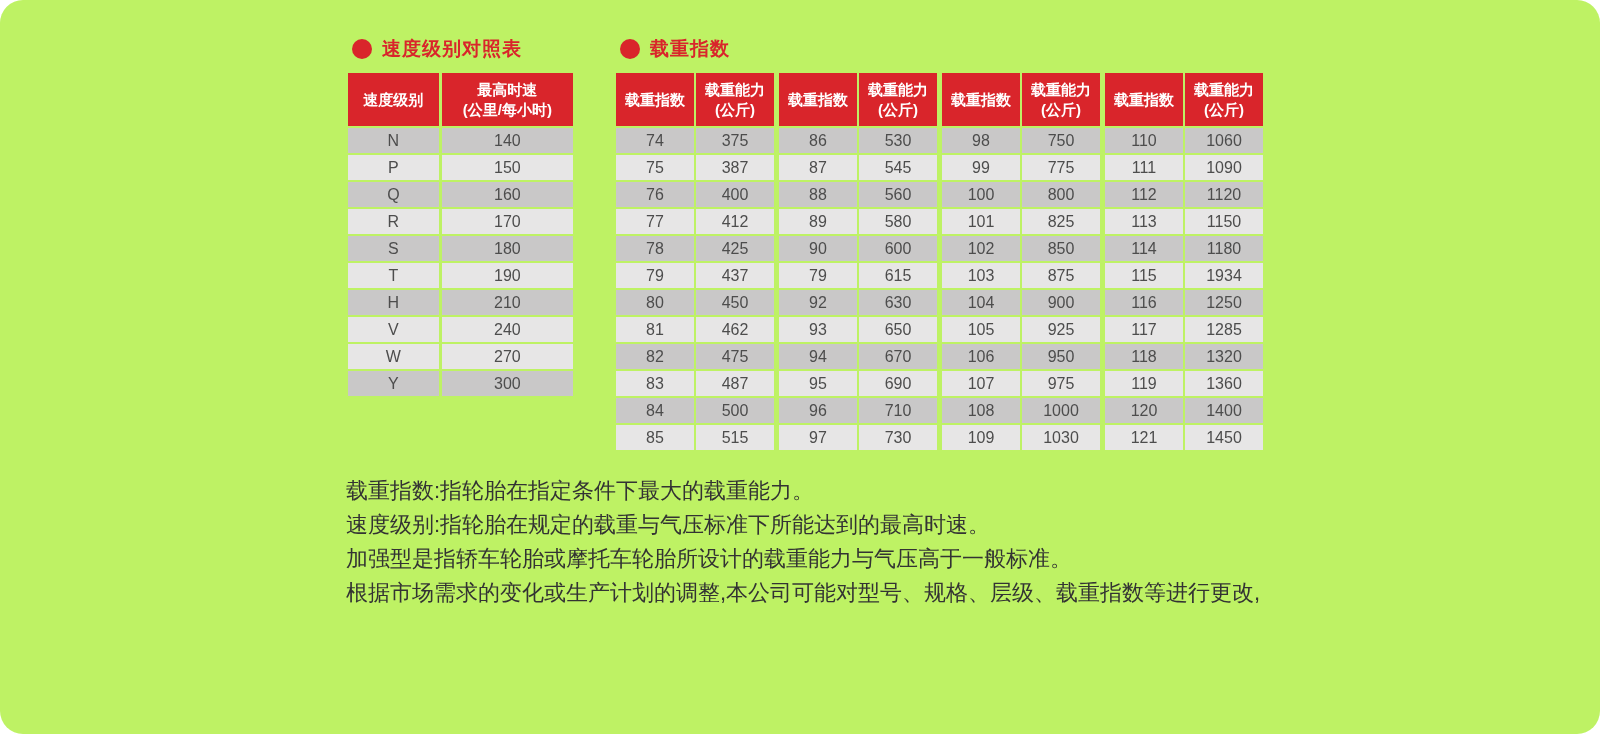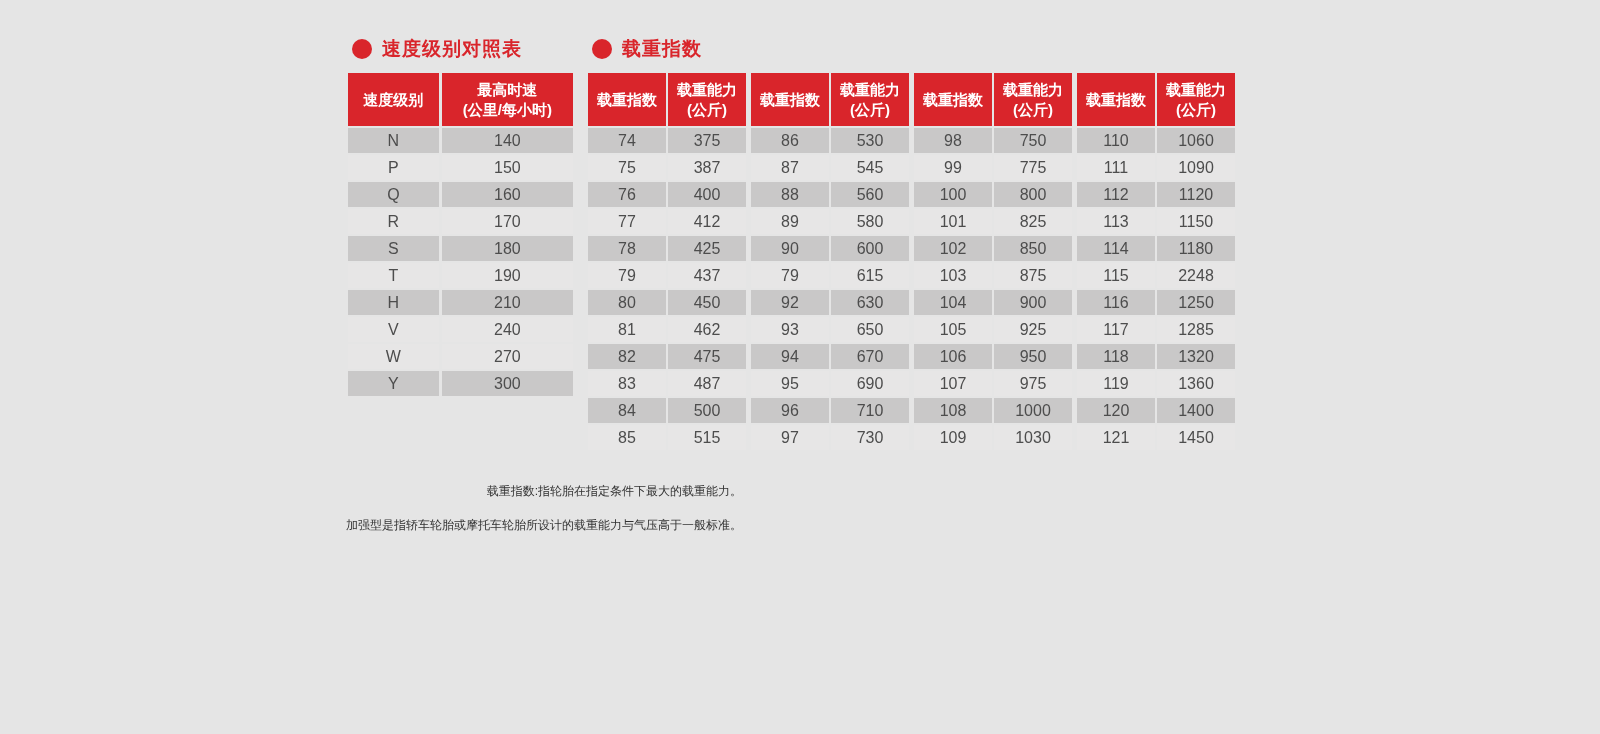--- a/index.html
+++ b/index.html
@@ -8,21 +8,21 @@
     --row-light:#e7e6e6;
     --cell-text:#4d4d4d;
     --note-text:#333333;
   }
   *{box-sizing:border-box;}
   html,body{margin:0;padding:0;}
   body{
     width:1600px;height:734px;background:#ffffff;
     font-family:"Liberation Sans","DejaVu Sans",sans-serif;
   }
-  .page{position:relative;width:1600px;height:734px;overflow:hidden;background:#e5e5e5;}
+  .page{position:relative;width:1600px;height:734px;overflow:hidden;background:#bef264;border-radius:23px;}
 
   
   .section-title{display:flex;align-items:center;gap:10px;height:22px;margin-bottom:13px;padding-left:4px;}
   .dot{width:20px;height:20px;border-radius:50%;background:var(--red);flex:0 0 auto;}
   .title-text{color:var(--red);font-size:19px;font-weight:bold;letter-spacing:1px;white-space:nowrap;}
 
   
   .cell{
     display:flex;align-items:center;justify-content:center;
     height:25px;font-size:16px;color:var(--cell-text);
@@ -37,29 +37,29 @@
   .row.light .cell:not(.hcell){background:var(--row-light);}
 
   
   .speed-section{position:absolute;left:348px;top:38px;}
   .speed-table{width:225px;}
   .speed-table .row{gap:3px;}
   .speed-table .c-rating{width:94px;}
   .speed-table .c-speed{width:136px;}
 
   
-  .load-section{position:absolute;left:588px;top:38px;}
+  .load-section{position:absolute;left:616px;top:38px;}
   .load-table{display:flex;gap:5px;}
   .load-group{width:158px;}
   .load-group .row{gap:2px;}
   .load-group .cell{width:78px;}
 
   
   .notes{position:absolute;left:346px;top:481px;}
-  .notes p{margin:0 0 14px 0;font-size:12px;line-height:20px;color:var(--note-text);white-space:nowrap;text-align:right;}
+  .notes p{margin:0 0 14px 0;font-size:22px;line-height:20px;color:var(--note-text);white-space:nowrap;}
 </style>
 </head>
 <body>
 
 <div class="page">
 
   <section class="speed-section">
     <div class="section-title">
       <span class="dot"></span>
       <span class="title-text">速度级别对照表</span>
@@ -371,21 +371,21 @@
               <div class="cell">1150</div>
             </div>
 
             <div class="row dark">
               <div class="cell">114</div>
               <div class="cell">1180</div>
             </div>
 
             <div class="row light">
               <div class="cell">115</div>
-              <div class="cell">2248</div>
+              <div class="cell">1934</div>
             </div>
 
             <div class="row dark">
               <div class="cell">116</div>
               <div class="cell">1250</div>
             </div>
 
             <div class="row light">
               <div class="cell">117</div>
               <div class="cell">1285</div>
@@ -413,20 +413,22 @@
           </div>
       </div>
 
     </div>
   </section>
 
   <div class="notes">
 
       <p>载重指数:指轮胎在指定条件下最大的载重能力。</p>
 
+      <p>速度级别:指轮胎在规定的载重与气压标准下所能达到的最高时速。</p>
 
       <p>加强型是指轿车轮胎或摩托车轮胎所设计的载重能力与气压高于一般标准。</p>
 
 
+      <p>根据市场需求的变化或生产计划的调整,本公司可能对型号、规格、层级、载重指数等进行更改,</p>
 
     </div>
 
 </div>
 
 </body></html>

